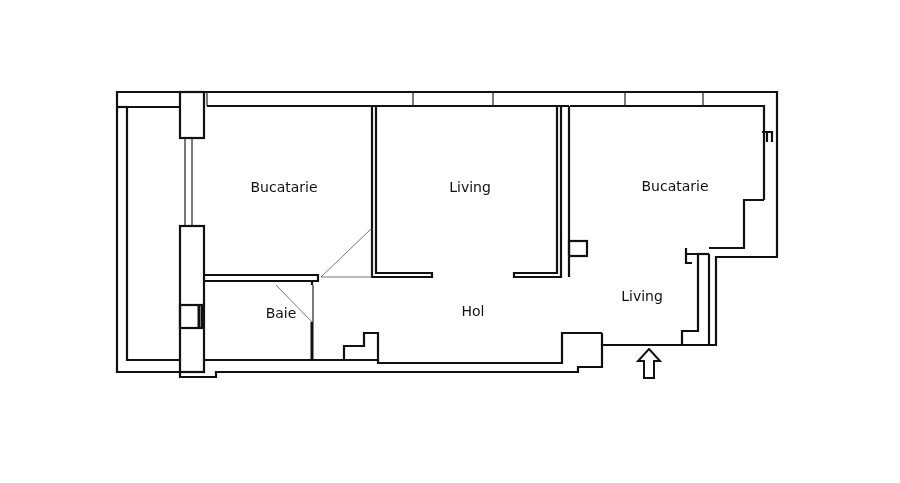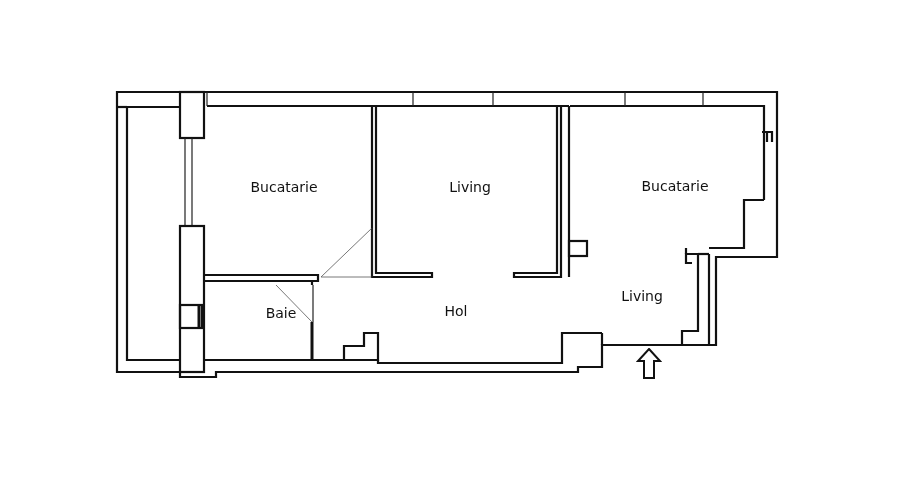--- a/index.html
+++ b/index.html
@@ -64,18 +64,18 @@
     <path class="door-swing" d="M321,277 H372"></path>
     <path class="door-swing" d="M276,285 L312,322"></path>
     <path class="thin" d="M372,228 V277"></path>
   </g>
 </svg>
 
 <div class="label" style="left:284px; top:187px;">Bucatarie</div>
 <div class="label" style="left:470px; top:187px;text-align:center;">Living</div>
 <div class="label" style="left:675px; top:186px;">Bucatarie</div>
 <div class="label" style="left:261px; top:313px;margin-left:20px;">Baie</div>
-<div class="label" style="left:456px; top:311px;">Hol</div>
+<div class="label" style="left:473px; top:311px;">Hol</div>
 <div class="label" style="left:642px; top:296px;">Living</div>
 
 <svg class="entrance" style="left:636px; top:348px;" width="26" height="32" viewBox="0 0 26 32">
   <path d="M13,1 L24,13 H18 V30 H8 V13 H2 Z" fill="#ffffff" stroke="#111111" stroke-width="2" stroke-linejoin="miter"></path>
 </svg>
 
 </body></html>

